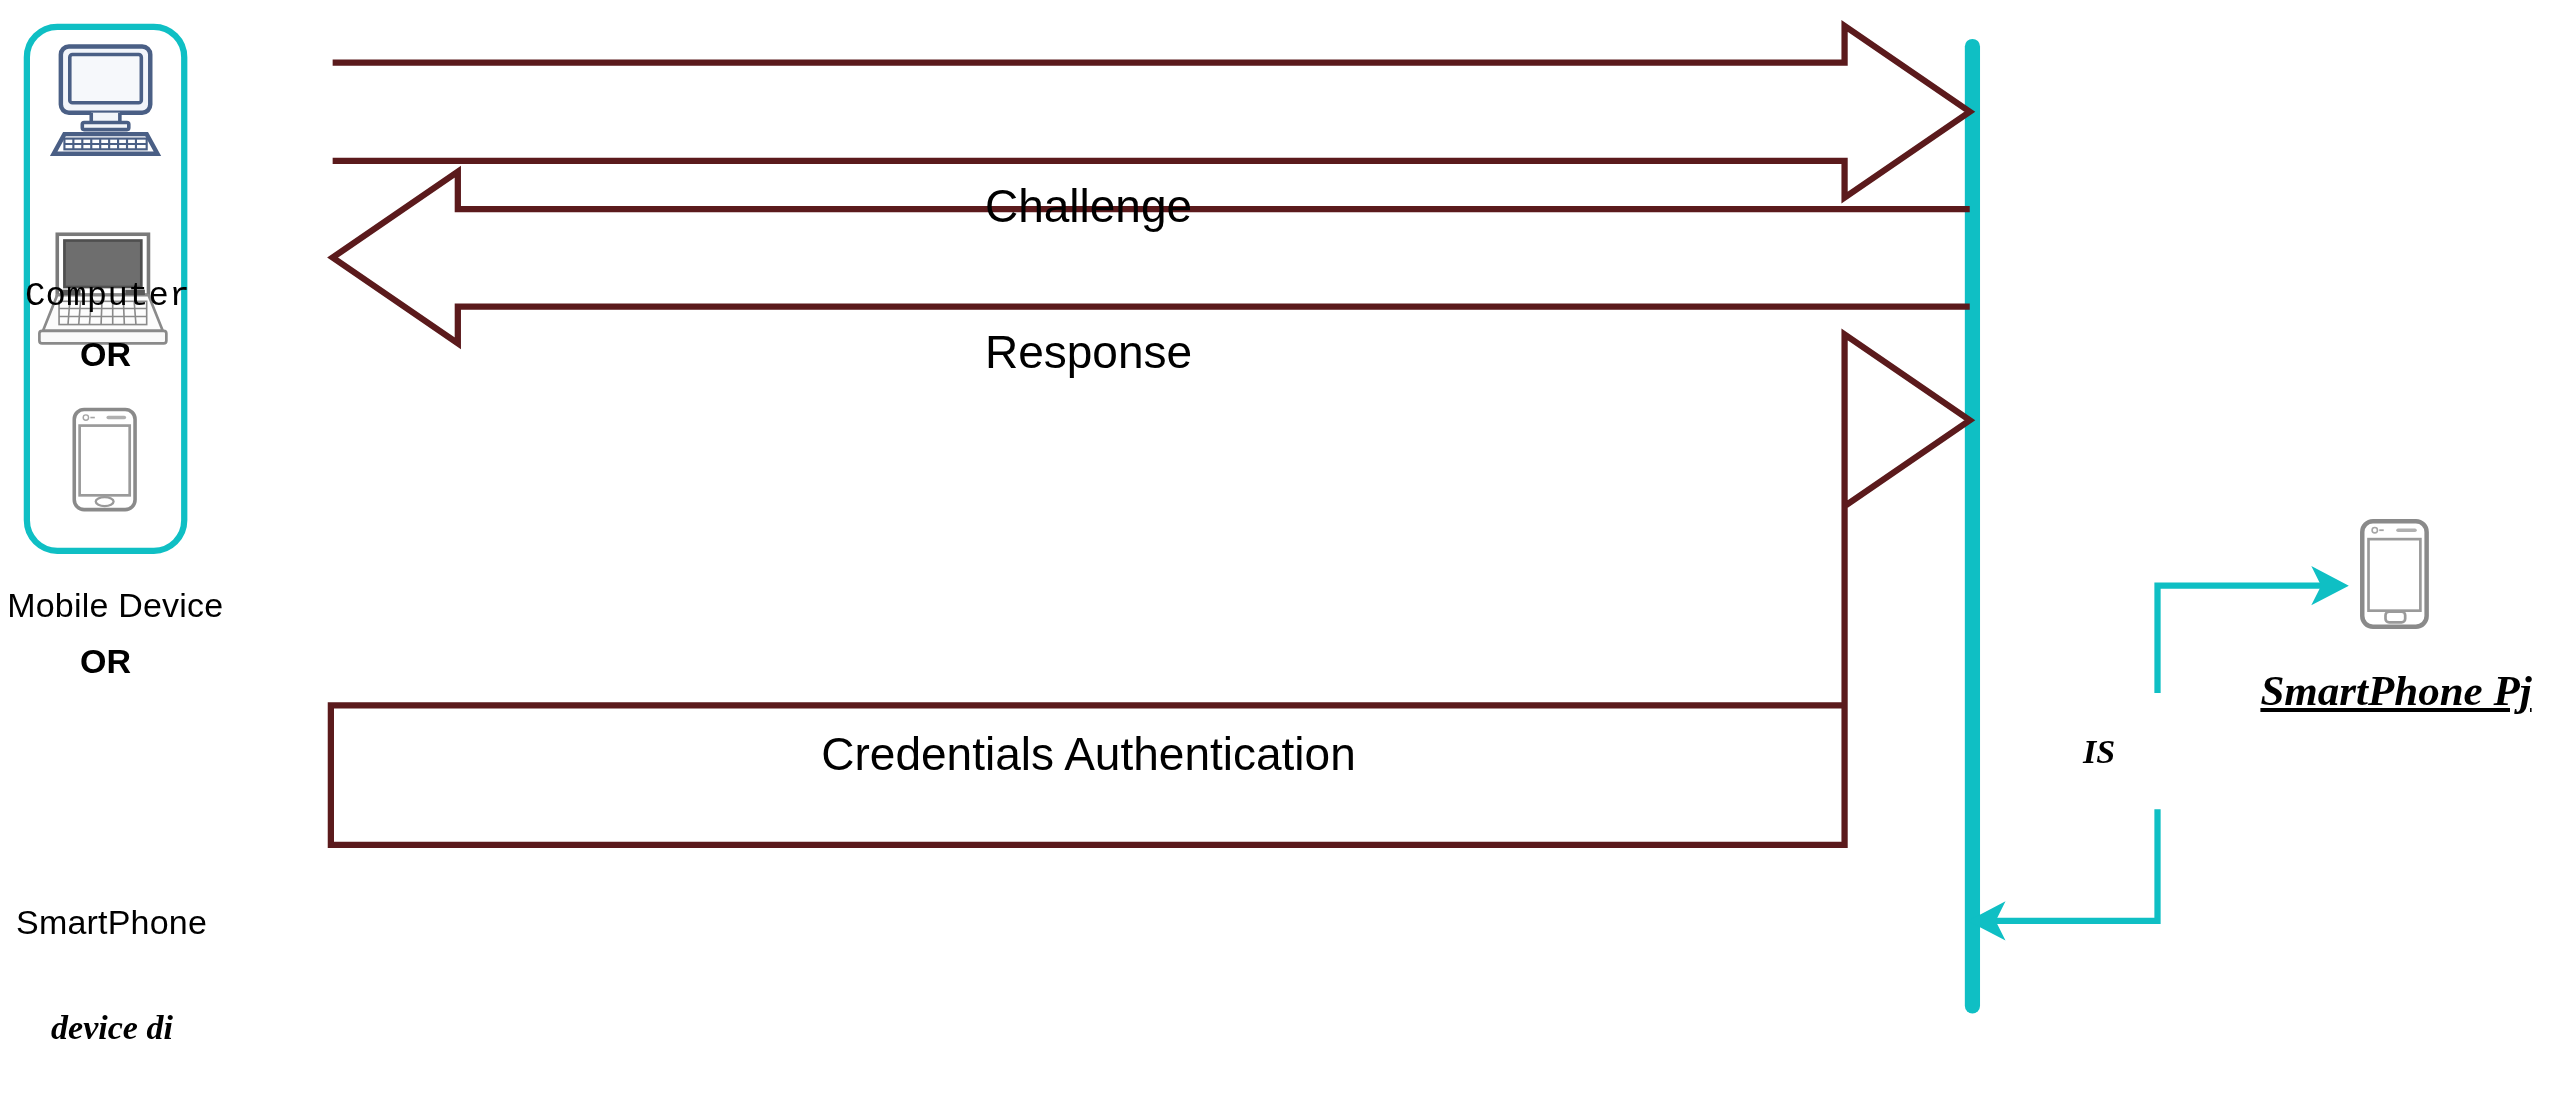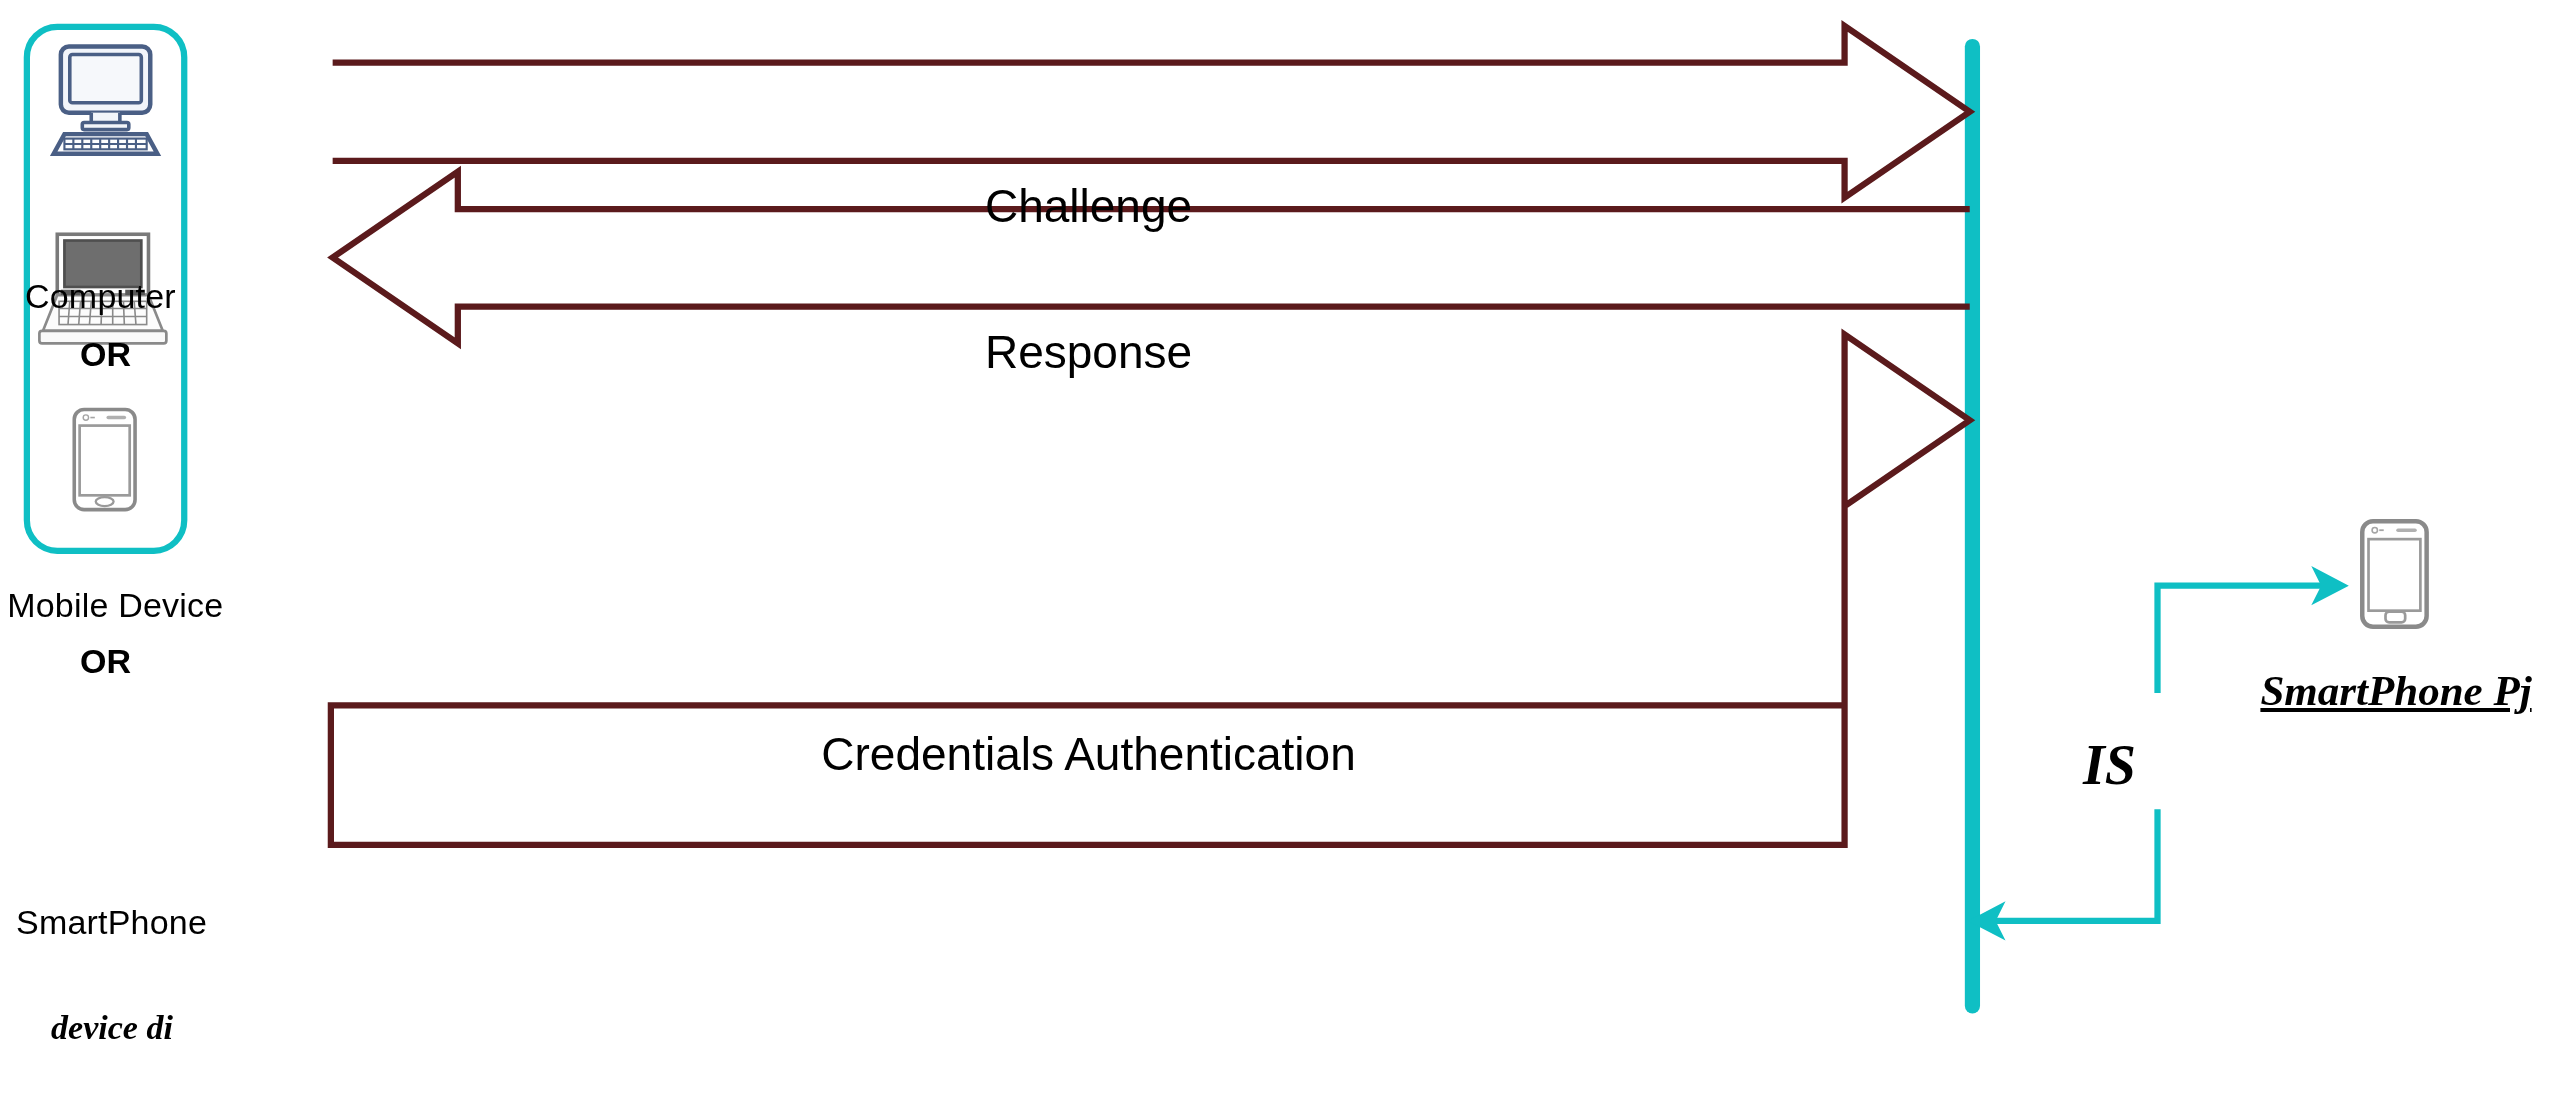--- a/index.html
+++ b/index.html
@@ -9,21 +9,21 @@
 
   .lbl{position:absolute;white-space:nowrap;color:#000;}
   .sans{font-family:"Liberation Sans",sans-serif;}
   .serif-it{font-family:"Liberation Serif",serif;font-style:italic;font-weight:700;}
 
   .dev-name{font-size:34px;letter-spacing:0.2px;}
   .or-lbl{font-size:34px;font-weight:700;}
   .flow-lbl{font-size:46px;}
   .dev-di{font-size:34px;}
   .sp-pj{font-size:43px;}
-  .is-lbl{font-size:56px;}
+  .is-lbl{font-size:34px;}
 </style>
 </head>
 <body>
 
 <div id="stage">
 
   <svg class="layer" viewBox="0 0 2881 1237">
 
     <rect x="30" y="30" width="176" height="586" rx="34" ry="34" fill="none" stroke="#0FBFC4" stroke-width="7"></rect>
 
@@ -105,21 +105,21 @@
       <rect x="0" y="0" width="72" height="118" rx="12" fill="#FFFFFF" stroke="#8A8A8A" stroke-width="5"></rect>
       <rect x="7" y="20" width="58" height="80" fill="#FFFFFF" stroke="#9A9A9A" stroke-width="3"></rect>
       <circle cx="14" cy="10" r="3" fill="none" stroke="#A5A5A5" stroke-width="1.8"></circle>
       <line x1="19" y1="10" x2="24" y2="10" stroke="#A5A5A5" stroke-width="2"></line>
       <rect x="38" y="8" width="23" height="4" rx="2" fill="#B0B0B0"></rect>
       <rect x="26" y="101" width="22" height="12" rx="4" fill="#FFFFFF" stroke="#9A9A9A" stroke-width="3"></rect>
     </g>
 
   </svg>
 
-  <div class="lbl sans dev-name" style="left:25px;top:277px;width:129px;text-align:center;">Computer</div>
+  <div class="lbl sans dev-name" style="left:25px;top:277px;width:129px;text-align:center;font-family:Liberation Mono, monospace;">Computer</div>
 
   <div class="lbl sans or-lbl" style="left:25px;top:335px;width:161px;text-align:center;">OR</div>
 
   <div class="lbl sans dev-name" style="left:7.2px;top:586px;width:197px;text-align:center;">Mobile Device</div>
 
   <div class="lbl sans or-lbl" style="left:25px;top:642px;width:161px;text-align:center;">OR</div>
 
   <div class="lbl sans dev-name" style="left:16px;top:903px;width:179px;text-align:center;">SmartPhone</div>
 
   <div class="lbl serif-it dev-di" style="left:9px;top:1009px;width:206px;text-align:center;">device di</div>

